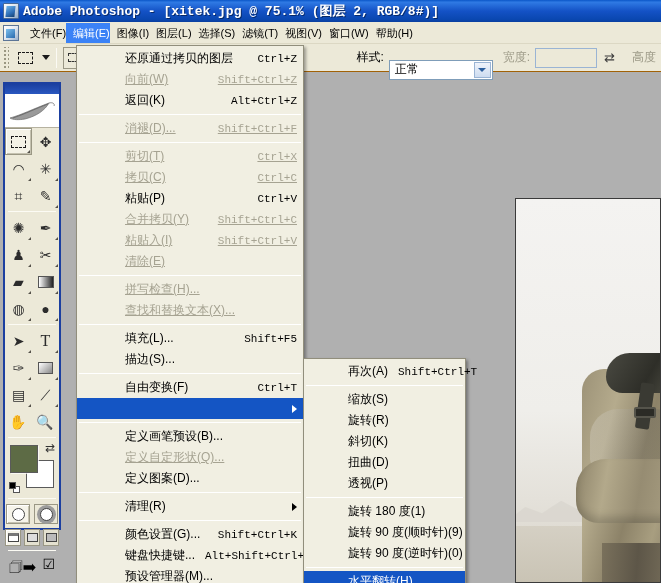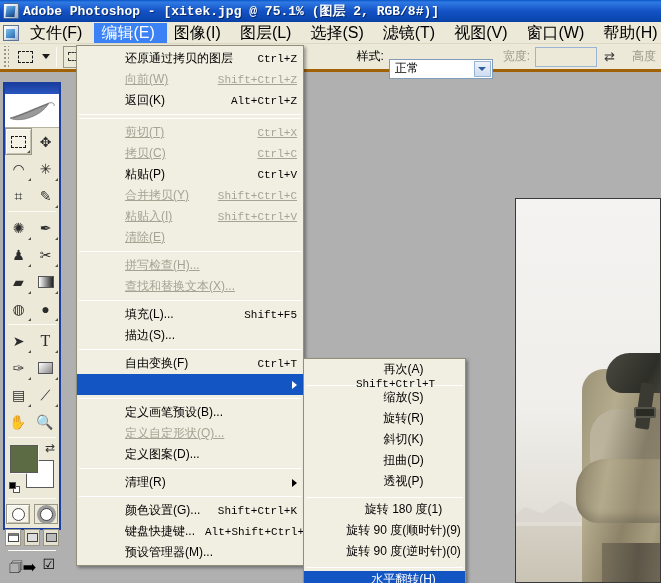--- a/index.html
+++ b/index.html
@@ -45,29 +45,29 @@
   #menubar .appicon {
     width: 16px; height: 16px; margin: 0 4px 0 3px; flex: 0 0 auto;
     background: linear-gradient(135deg,#fefefe 0%,#e2e8f0 50%,#9ab0cc 100%);
     border: 1px solid #5c7596; position: relative;
   }
   #menubar .appicon::after {
     content: ""; position: absolute; left: 2px; top: 3px; width: 9px; height: 9px;
     background: linear-gradient(140deg,#7cc0ee,#2a6aae);
   }
   .mb-item {
-    font-size: 16px; color: #000; padding: 3px 12px 3px 7px;
+    font-size: 11px; color: #000; padding: 3px 0 3px 7px;
     white-space: nowrap; line-height: 14px; cursor: default;
   }
   .mb-item.active { background: #3b82f6; color: #ffffff; }
 
   
   #optionsbar {
     position: absolute; left: 0; top: 44px; width: 661px; height: 28px;
-    background: #ece9d8; border-bottom: 3px solid #a16207;
+    background: #ece9d8; border-bottom: 1px solid #a16207;
     display: flex; align-items: center;
   }
   #optionsbar .grip {
     width: 7px; height: 22px; margin-left: 2px; flex: 0 0 auto;
     background-image: radial-gradient(#9a9782 40%, transparent 42%);
     background-size: 4px 4px; background-position: 1px 2px;
   }
   .ob-tool {
     width: 26px; height: 24px; margin-left: 3px; flex: 0 0 auto;
     display: flex; align-items: center; justify-content: center;
@@ -244,21 +244,21 @@
   .msep { height: 1px; background: #b8b5a3; margin: 3px 2px 3px 2px;
           border-bottom: 1px solid #ffffff; }
 
   
   #transformmenu {
     position: absolute; left: 303px; top: 358px; width: 163px;
     background: #f1efe2; border: 1px solid #918e7c;
     box-shadow: 2px 2px 3px rgba(0,0,0,0.35);
     padding: 2px 0;
   }
-  #transformmenu .mi { padding-left: 18px; flex-direction: column; }
+  #transformmenu .mi { padding-left: 18px; }
 </style>
 </head>
 <body>
 
 <div id="titlebar">
   <div class="ticon"></div>
   <div class="ttext">Adobe Photoshop - [xitek.jpg @ 75.1% (图层 2, RGB/8#)]</div>
 </div>
 
 <div id="menubar">
@@ -488,20 +488,24 @@
     </div>
     <div class="mi dim">
       <span class="lbl">向前(W)</span>
       <span class="acc">Shift+Ctrl+Z</span>
     </div>
     <div class="mi">
       <span class="lbl">返回(K)</span>
       <span class="acc">Alt+Ctrl+Z</span>
     </div>
     <div class="msep"></div>
+    <div class="mi dim">
+      <span class="lbl">消褪(D)...</span>
+      <span class="acc">Shift+Ctrl+F</span>
+    </div>
     <div class="msep"></div>
     <div class="mi dim">
       <span class="lbl">剪切(T)</span>
       <span class="acc">Ctrl+X</span>
     </div>
     <div class="mi dim">
       <span class="lbl">拷贝(C)</span>
       <span class="acc">Ctrl+C</span>
     </div>
     <div class="mi">

